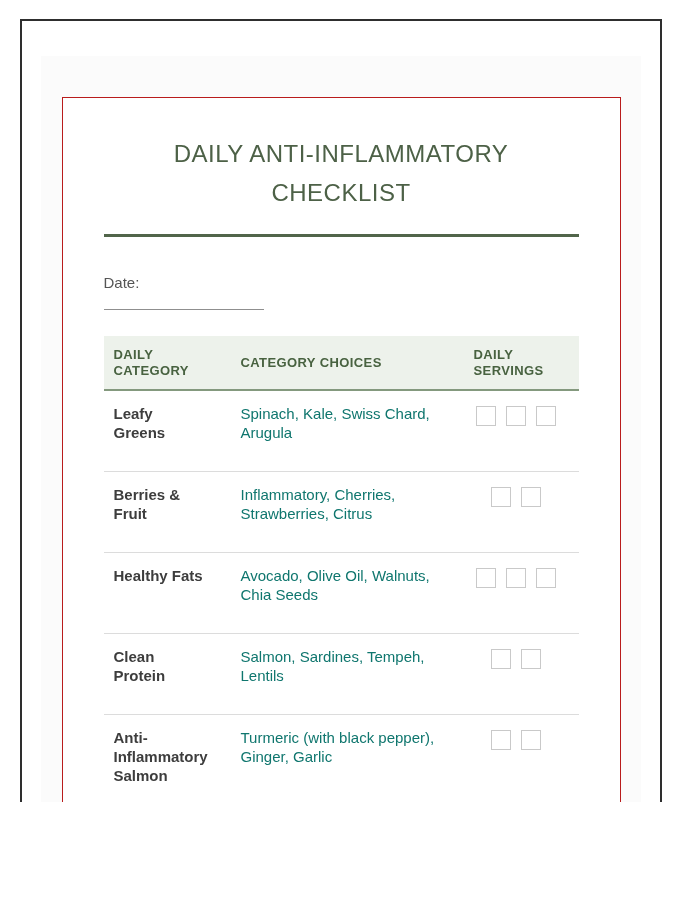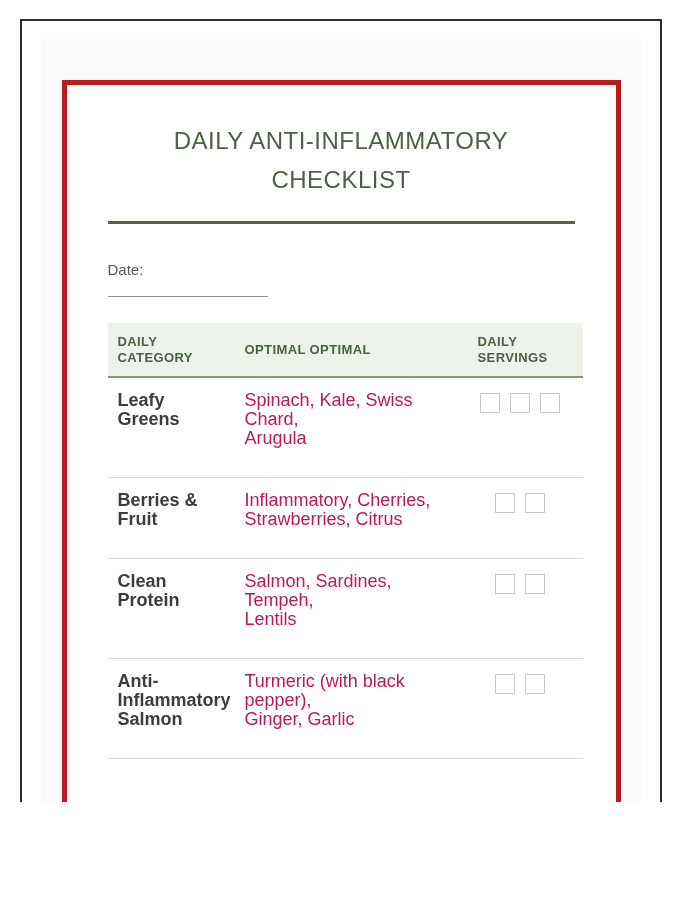--- a/index.html
+++ b/index.html
@@ -34,25 +34,25 @@
   }
   .lightbg {
     width: 100%;
     height: 100%;
     background: #fbfbfb;
   }
   .card {
     box-sizing: border-box;
     width: 559px;
     min-height: 760px;
-    margin: 0 auto;
+    margin: 17px auto;
     position: relative;
     top: 41px;
     background: #ffffff;
-    border: 5px solid #b91c1c;
+    border: 1px solid #b91c1c;
     padding: 36px 41px 40px 41px;
   }
   .title {
     margin: 0;
     font-size: 24px;
     font-weight: 400;
     line-height: 39px;
     letter-spacing: 0.5px;
     text-align: center;
     color: #4d6147;
@@ -99,29 +99,29 @@
     font-weight: bold;
     letter-spacing: 0.4px;
     line-height: 16px;
     text-align: left;
     vertical-align: middle;
     padding: 11px 10px 10px 10px;
     border-bottom: 2px solid #84997e;
     white-space: pre-line;
   }
   tbody td {
-    font-size: 18px;
+    font-size: 15px;
     line-height: 19px;
     vertical-align: top;
     padding: 13px 10px 29px 10px;
     border-bottom: 1px solid #dcdcdc;
     white-space: pre-line;
   }
   td.cat   { font-weight: bold; color: #3d3d3d; }
-  td.choices { color: #be185d; }
+  td.choices { color: #0f766e; }
   td.servings { padding-left: 0; padding-right: 10px; }
   .boxes {
     display: flex;
     gap: 10px;
     justify-content: center;
     margin-top: 2px;
   }
   .box {
     width: 18px;
     height: 18px;
@@ -153,39 +153,45 @@
           <table class="checklist">
             <colgroup>
                 <col class="c1">
                 <col class="c2">
                 <col class="c3">
               </colgroup>
             <thead>
               <tr>
                 <th>DAILY
 CATEGORY</th>
-                <th>OPTIMAL OPTIMAL</th>
+                <th>CATEGORY CHOICES</th>
                 <th>DAILY
 SERVINGS</th>
               </tr>
             </thead>
             <tbody id="rows">
                 <tr>
                   <td class="cat">Leafy
 Greens</td>
                   <td class="choices">Spinach, Kale, Swiss Chard,
 Arugula</td>
                   <td class="servings"><div class="boxes"><div class="box"></div><div class="box"></div><div class="box"></div></div></td>
                 </tr>
                 <tr>
                   <td class="cat">Berries &amp;
 Fruit</td>
                   <td class="choices">Inflammatory, Cherries,
 Strawberries, Citrus</td>
                   <td class="servings"><div class="boxes"><div class="box"></div><div class="box"></div></div></td>
+                </tr>
+                <tr>
+                  <td class="cat">Healthy Fats</td>
+                  <td class="choices">Avocado, Olive Oil, Walnuts,
+Chia Seeds</td>
+                  <td class="servings"><div class="boxes"><div class="box"></div><div class="box"></div><div class="box"></div></div></td>
                 </tr>
                 <tr>
                   <td class="cat">Clean
 Protein</td>
                   <td class="choices">Salmon, Sardines, Tempeh,
 Lentils</td>
                   <td class="servings"><div class="boxes"><div class="box"></div><div class="box"></div></div></td>
                 </tr>
                 <tr>
                   <td class="cat">Anti-

